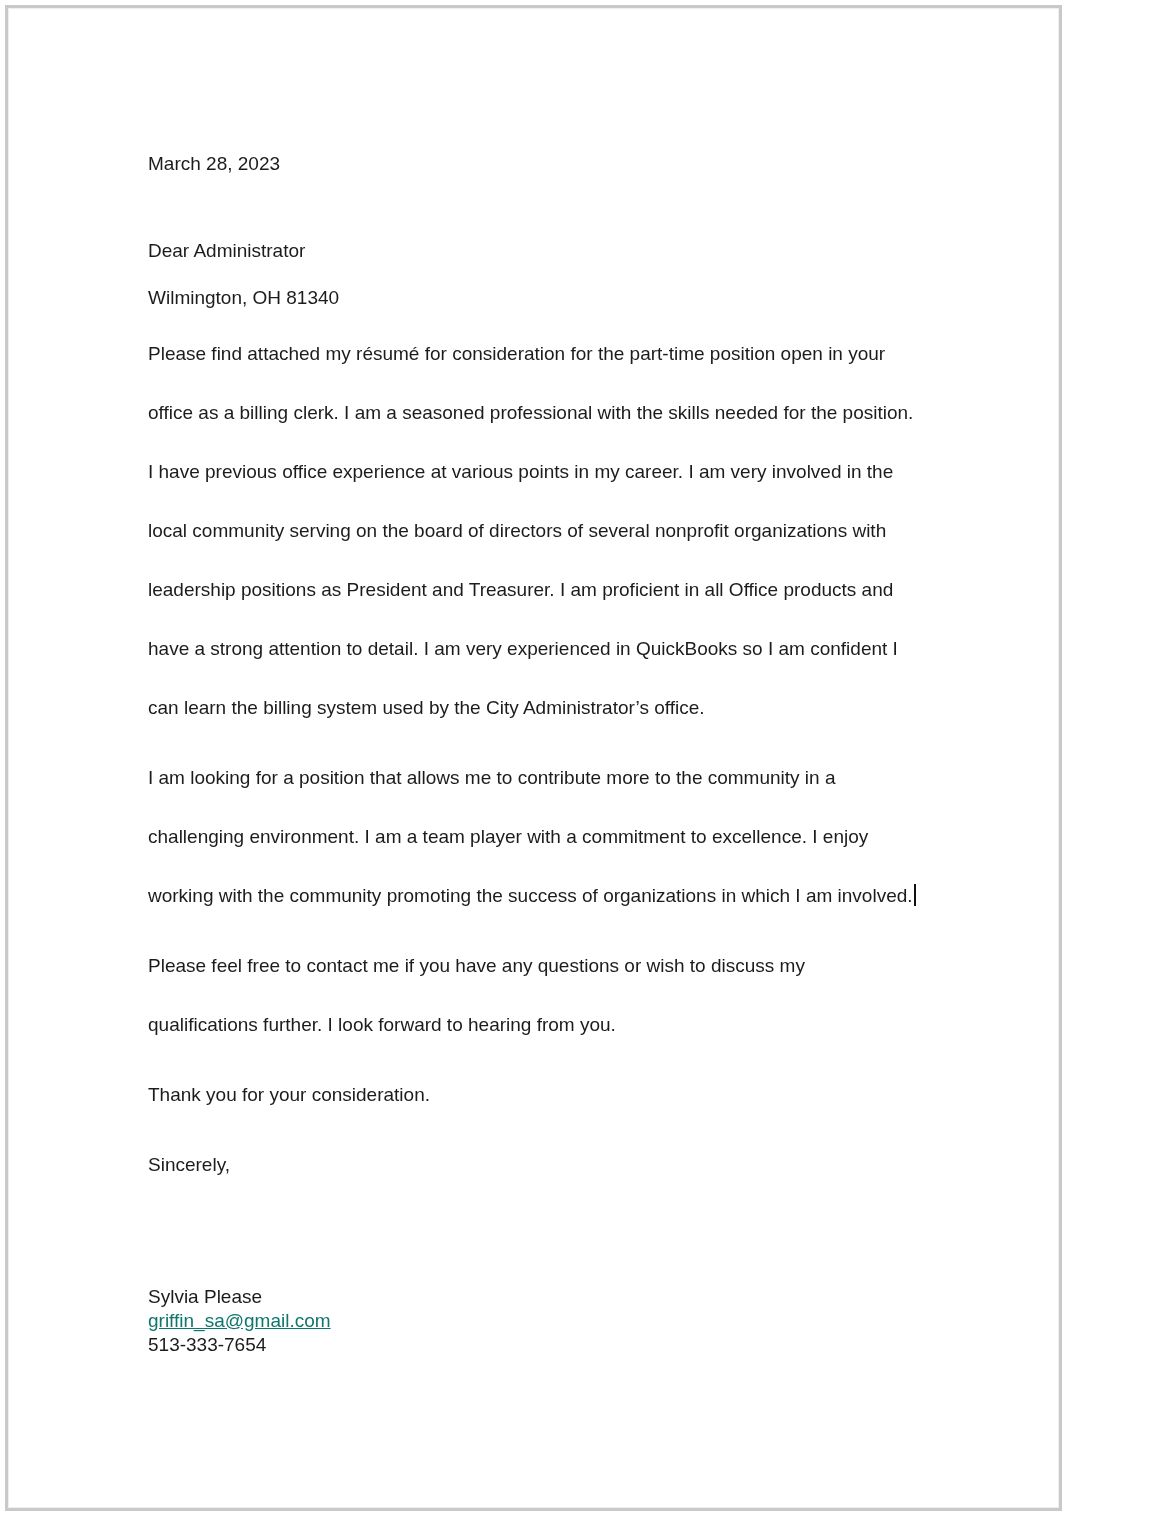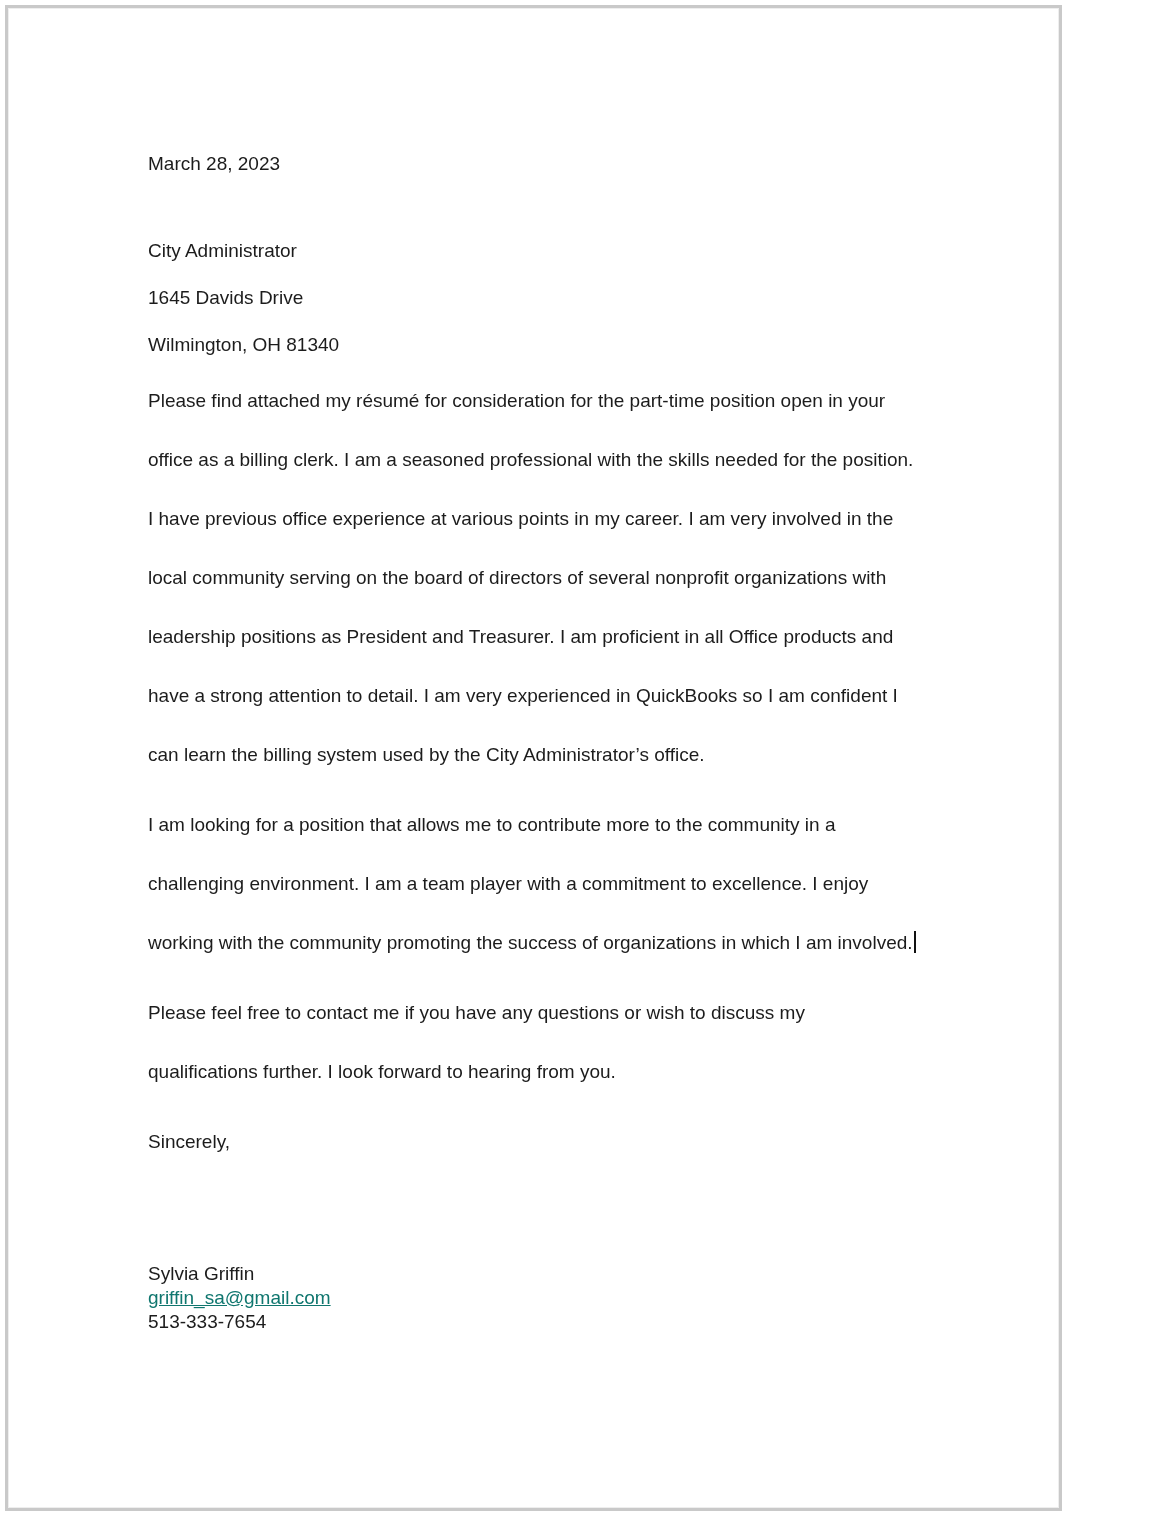--- a/index.html
+++ b/index.html
@@ -66,35 +66,35 @@
 </style>
 </head>
 <body>
 
 <div class="viewport">
   <div class="page">
     <div class="content">
 
       <p class="line date-line">March 28, 2023</p>
 
-      <p class="line addr-line">City Administrator</p>
-      <p class="line addr-line">1645 Davids Drive</p>
+      <p class="line addr-line">Dear Administrator</p>
       <p class="line addr-line">Wilmington, OH 81340</p>
 
 
       <p class="body-para">Please find attached my résumé for consideration for the part-time position open in your office as a billing clerk.  I am a seasoned professional with the skills needed for the position.  I have previous office experience at various points in my career. I am very involved in the local community serving on the board of directors of several nonprofit organizations with leadership positions as President and Treasurer.  I am proficient in all Office products and have a strong attention to detail.   I am very experienced in QuickBooks  so I am confident I can learn the billing system used by the City Administrator’s office.</p>
 
       <p class="body-para"><span>I am looking for a position that allows me to contribute more to the community in a challenging environment.   I am a team player with a commitment to excellence.  I enjoy working with the community promoting the success of organizations in which I am involved.</span><span class="caret"></span></p>
 
       <p class="body-para">Please feel free to contact me if you have any questions or wish to discuss my qualifications further.  I look forward to hearing from you.</p>
 
+      <p class="body-para">Thank you for your consideration.</p>
 
       <p class="body-para">Sincerely,</p>
 
       <div class="sig-gap"></div>
 
-      <p class="sig-line">Sylvia Griffin</p>
+      <p class="sig-line">Sylvia Please</p>
       <p class="sig-line"><a class="email-link">griffin_sa@gmail.com</a></p>
       <p class="sig-line">513-333-7654</p>
 
     </div>
   </div>
 </div>
 
 </body></html>

